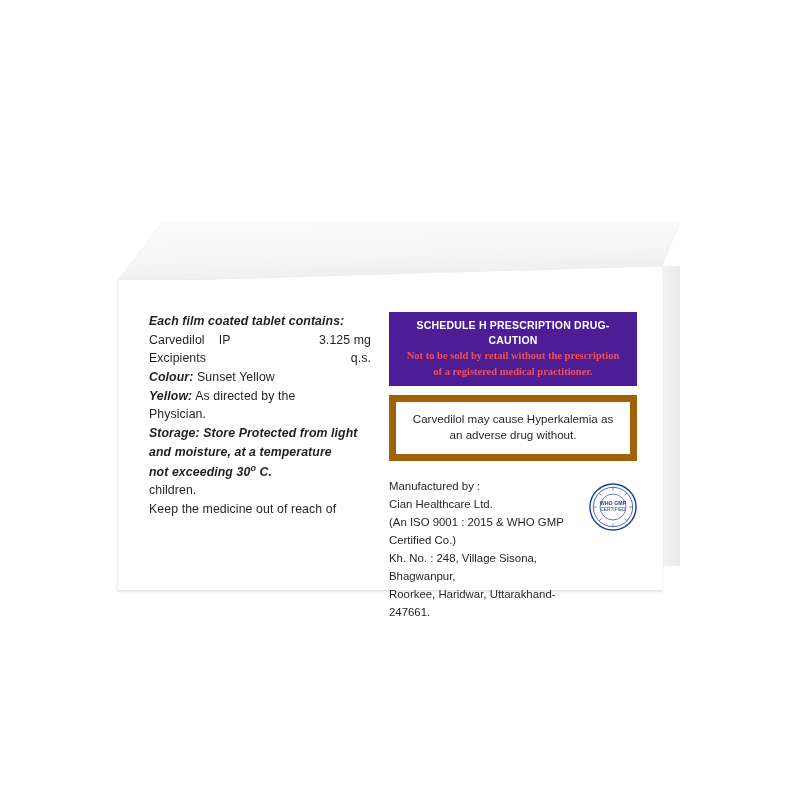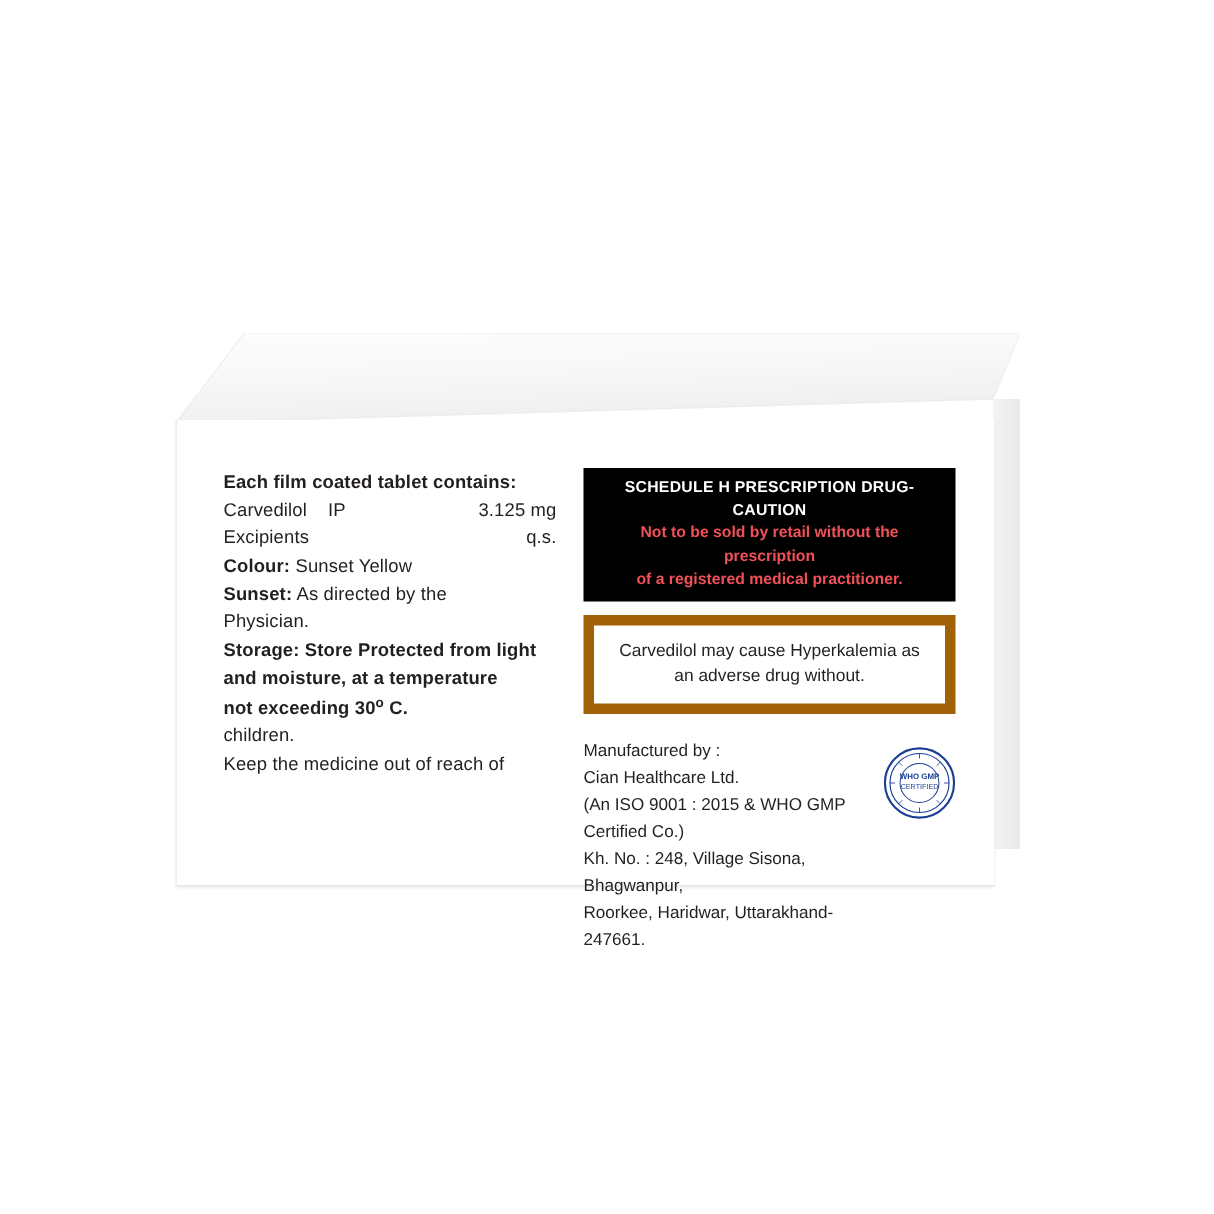--- a/index.html
+++ b/index.html
@@ -77,48 +77,49 @@
   .col-left { width: 222px; flex: none; }
   .col-right { flex: 1; }
 
   
   .txt {
     font-size: 12.3px;
     color: #231f20;
     line-height: 1.52;
     letter-spacing: 0.1px;
   }
-  .hd { font-weight: bold; }
+  .hd { font-weight: bold; font-style: italic; }
   .row {
     display: flex;
     justify-content: space-between;
   }
   .row .ip { margin-left: 14px; }
   .row .val { margin-left: auto; }
   .blk { margin-top: 0px; }
 
   
   .sched {
-    background: #000000;
+    background: #4c1d95;
     color: #ffffff;
     text-align: center;
     padding: 6px 8px 7px;
     box-sizing: border-box;
   }
   .sched .l1 {
     font-size: 10.5px;
     font-weight: bold;
     letter-spacing: 0.2px;
     line-height: 1.45;
   }
   .sched .l2 {
     font-size: 10.5px;
     font-weight: bold;
     line-height: 1.45;
     color: #f05158;
+    font-family: Liberation Serif, serif;
   }
 
   
   .advbox {
     margin-top: 9px;
     border: 7px solid #a16207;
     padding: 9px 6px 10px;
     text-align: center;
     font-size: 11.6px;
     color: #231f20;
@@ -191,21 +192,21 @@
                 <span>Excipients</span>
                 <span class="val">q.s.</span>
               </div>
 
               <div class="blk">
                 <span class="hd">Colour:</span>
                 <span>Sunset Yellow</span>
               </div>
 
               <div class="blk">
-                <span class="hd">Sunset:</span>
+                <span class="hd">Yellow:</span>
                 <span>As directed by the</span>
               </div>
               <div>Physician.</div>
 
               <div class="blk">
                 <span class="hd">Storage:</span>
                 <span class="hd">Store Protected from light</span>
               </div>
               <div class="hd">and moisture, at a temperature</div>
               <div class="hd nowrap"><span>not exceeding 30</span><sup class="deg">o</sup><span> C.</span></div>

